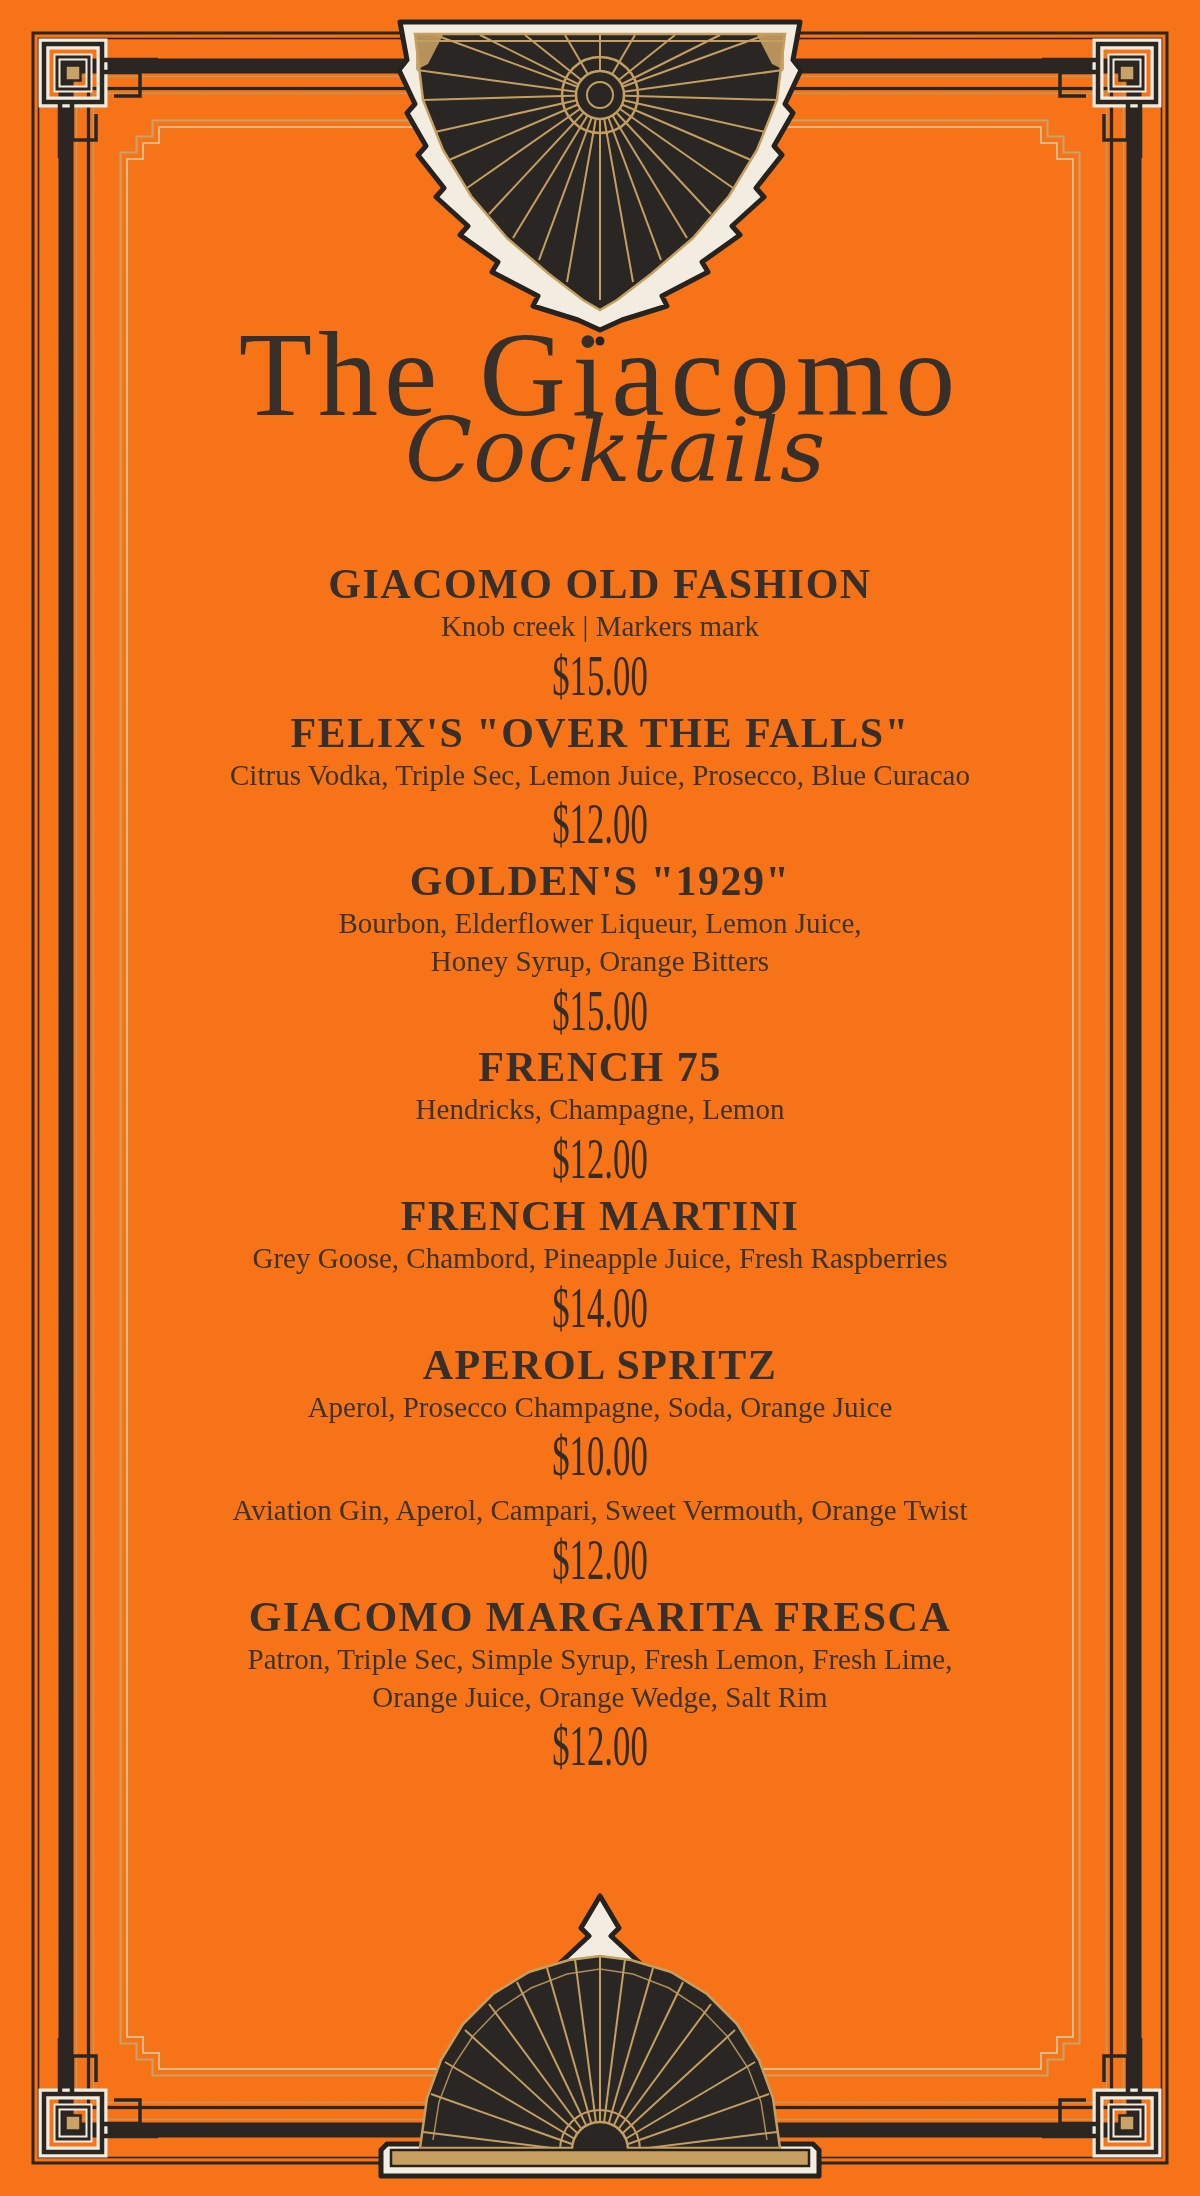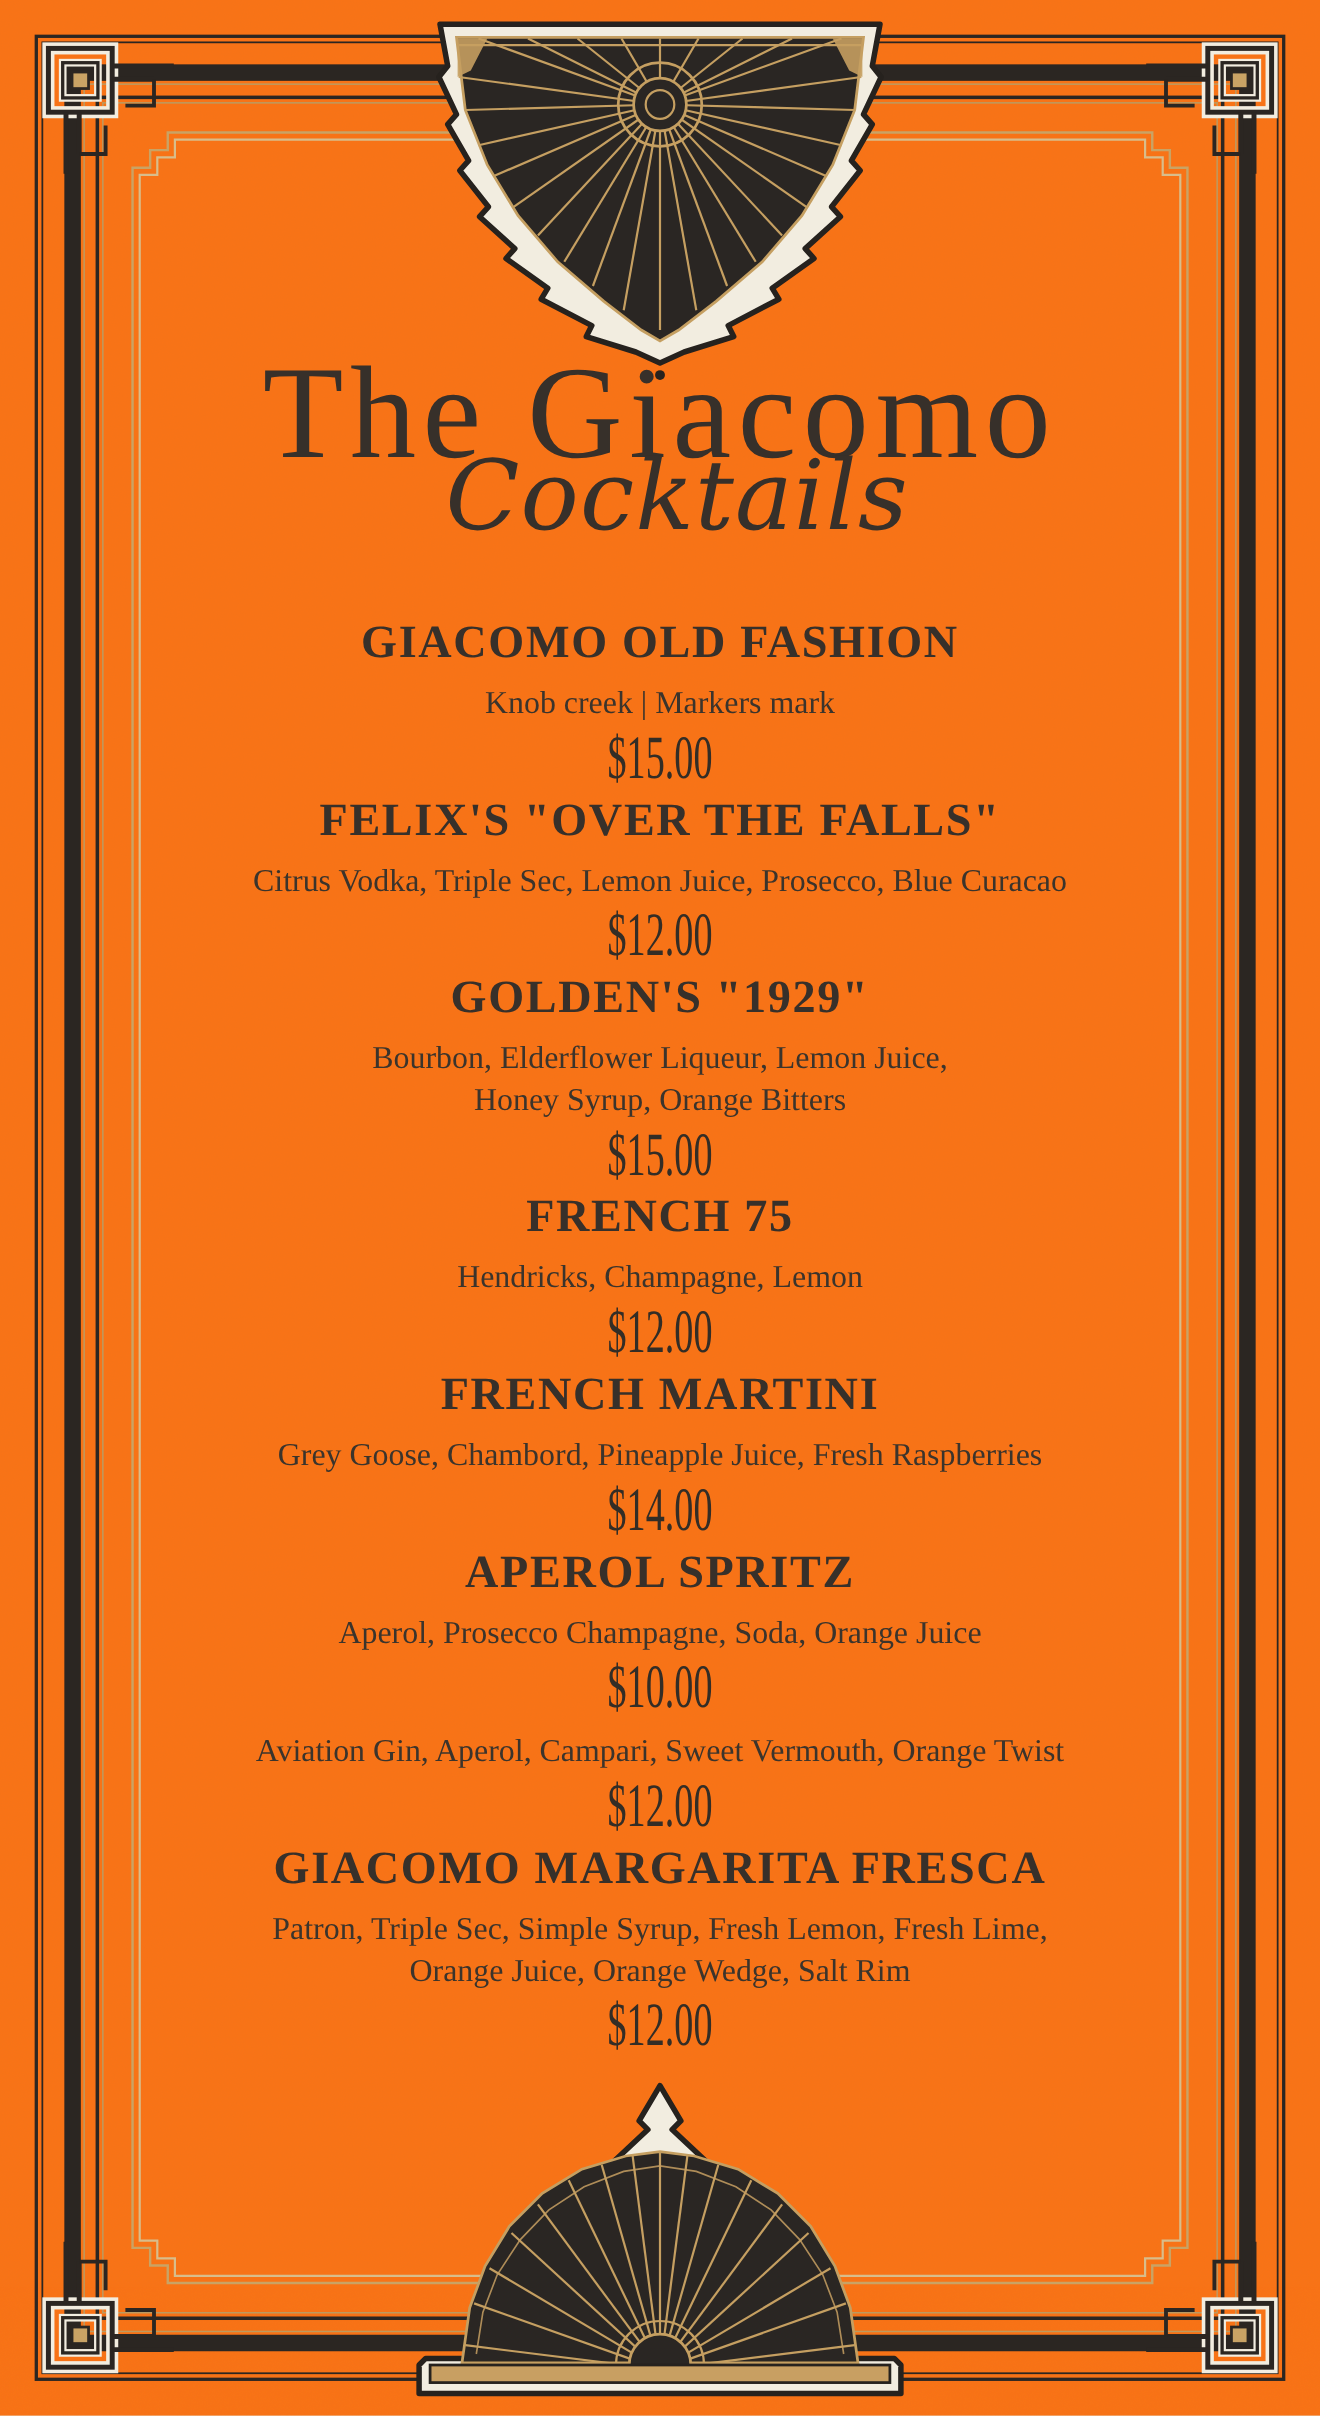--- a/index.html
+++ b/index.html
@@ -48,21 +48,21 @@
   .item-name {
     font-size:42px;
     line-height:1.0;
     letter-spacing:1.5px;
     color:#37302a;
     font-weight:bold;
   }
   .item-desc {
     font-size:29px;
     line-height:1.3;
-    margin-top:16px;
+    margin-top:3px;
     white-space:pre-line;
     color:#3b342c;
   }
   .item-price {
     font-size:56px;
     line-height:0.82;
     margin-top:8px;
     transform:scaleX(0.62);
     transform-origin:center;
     color:#332d26;

